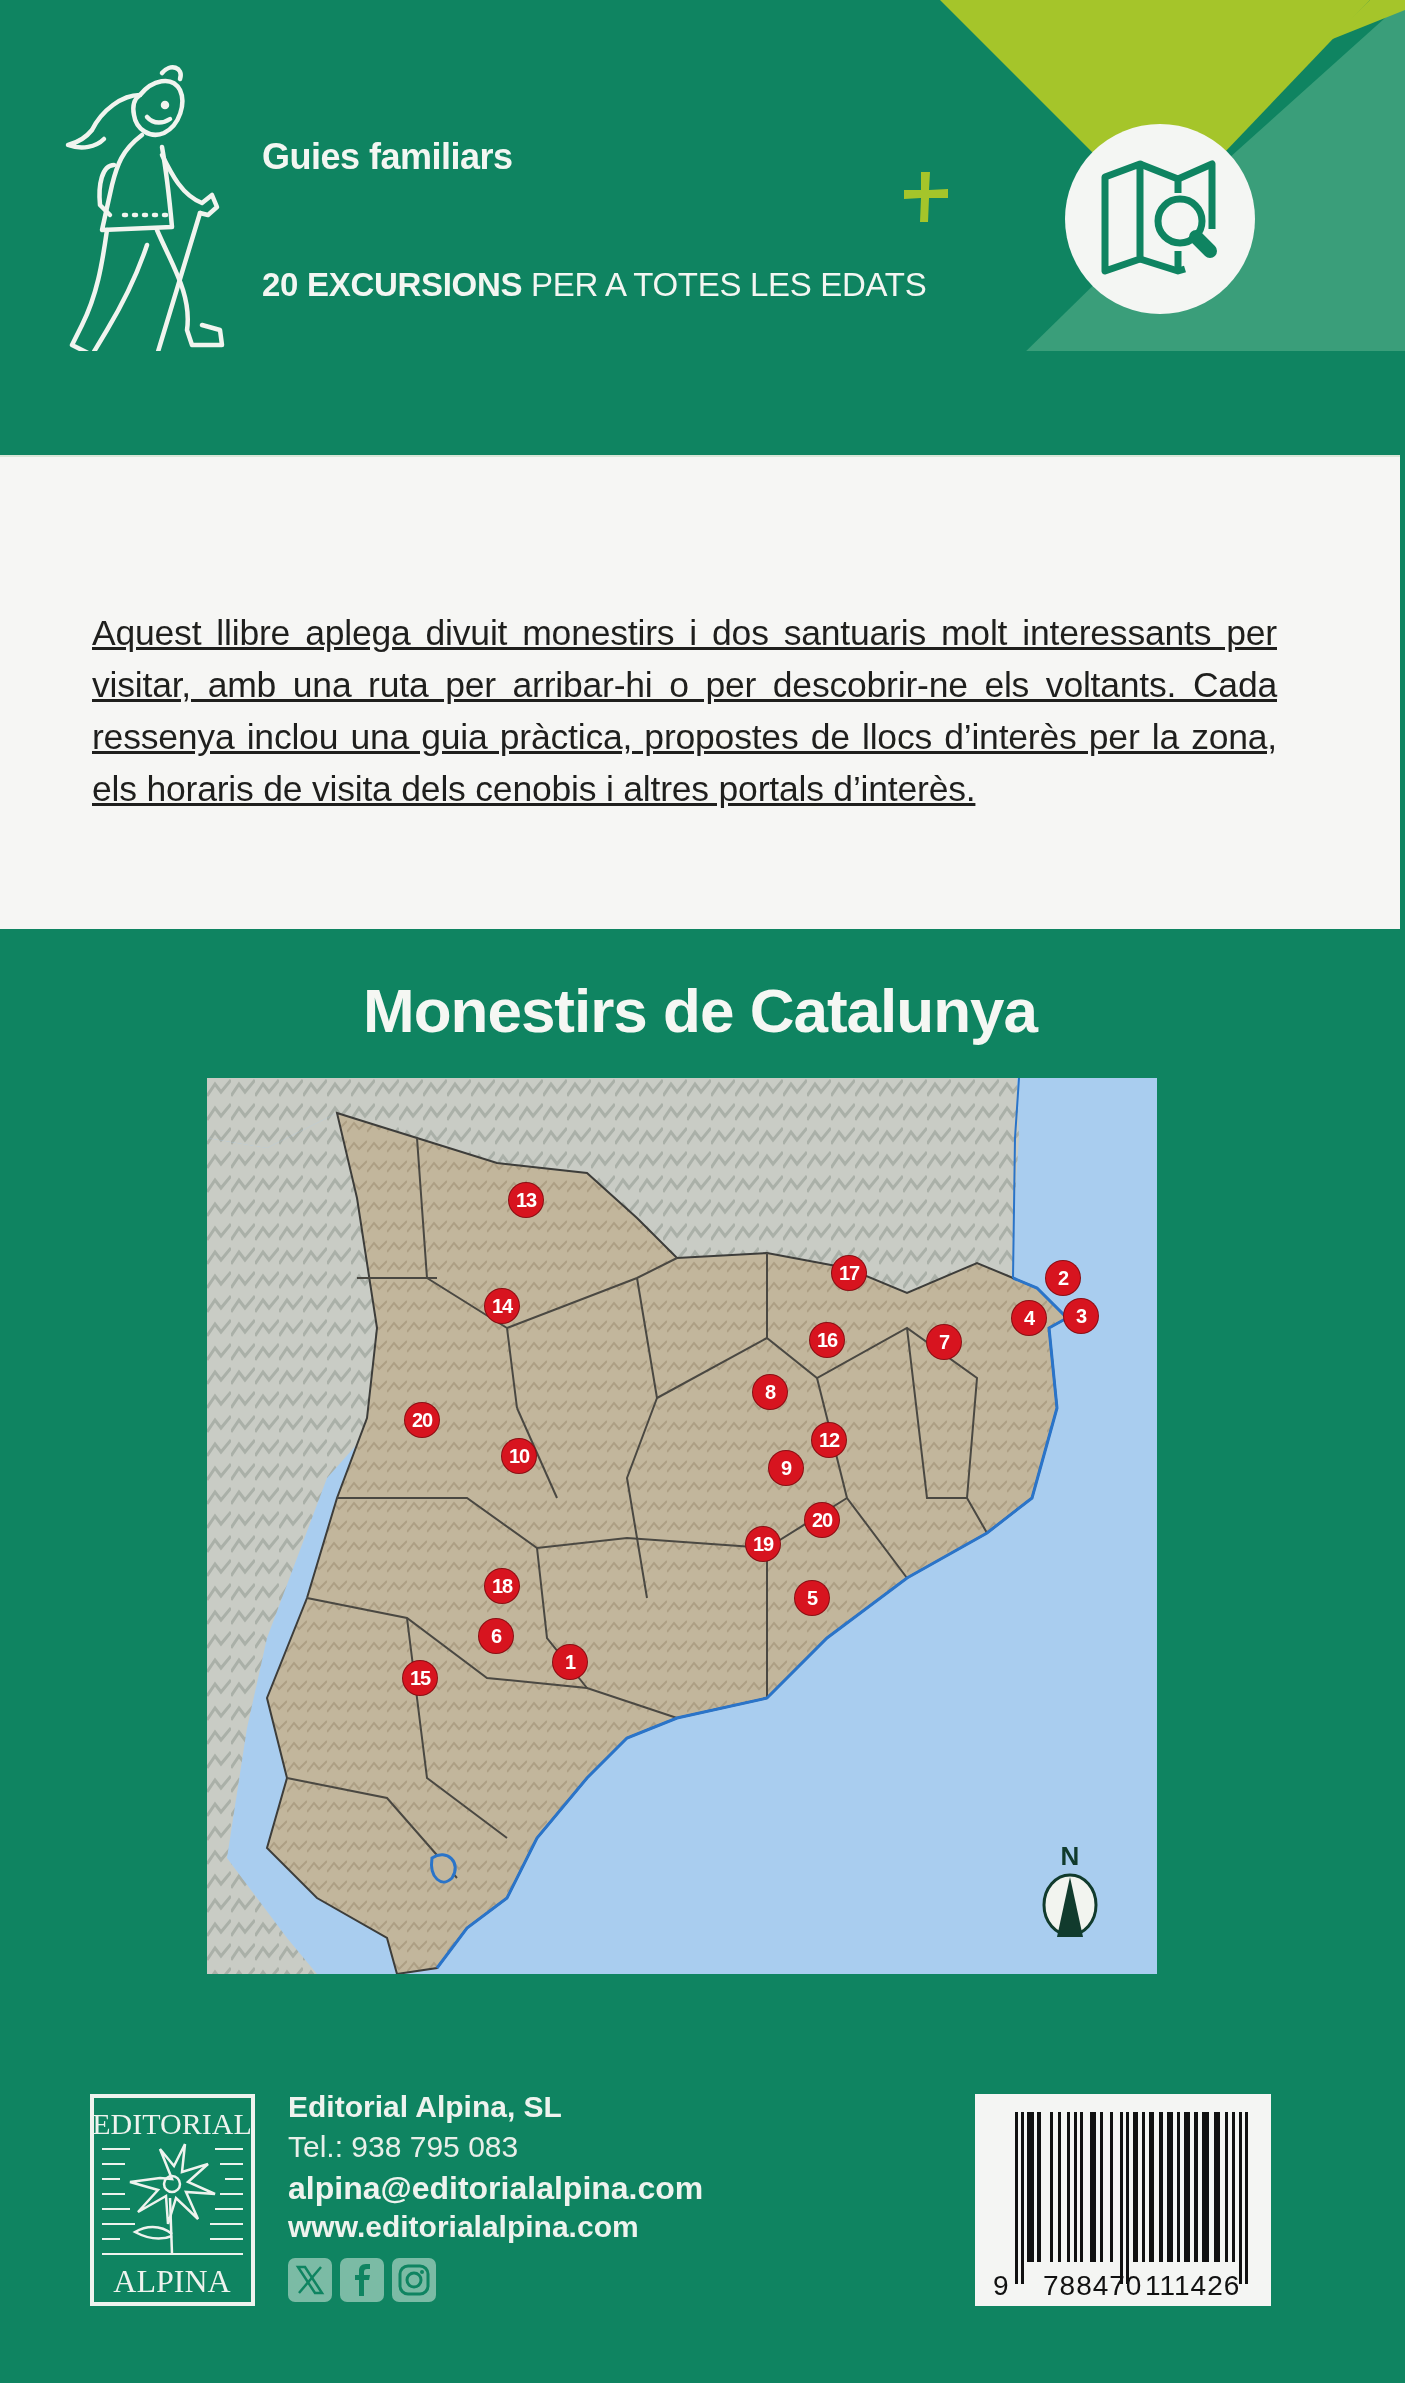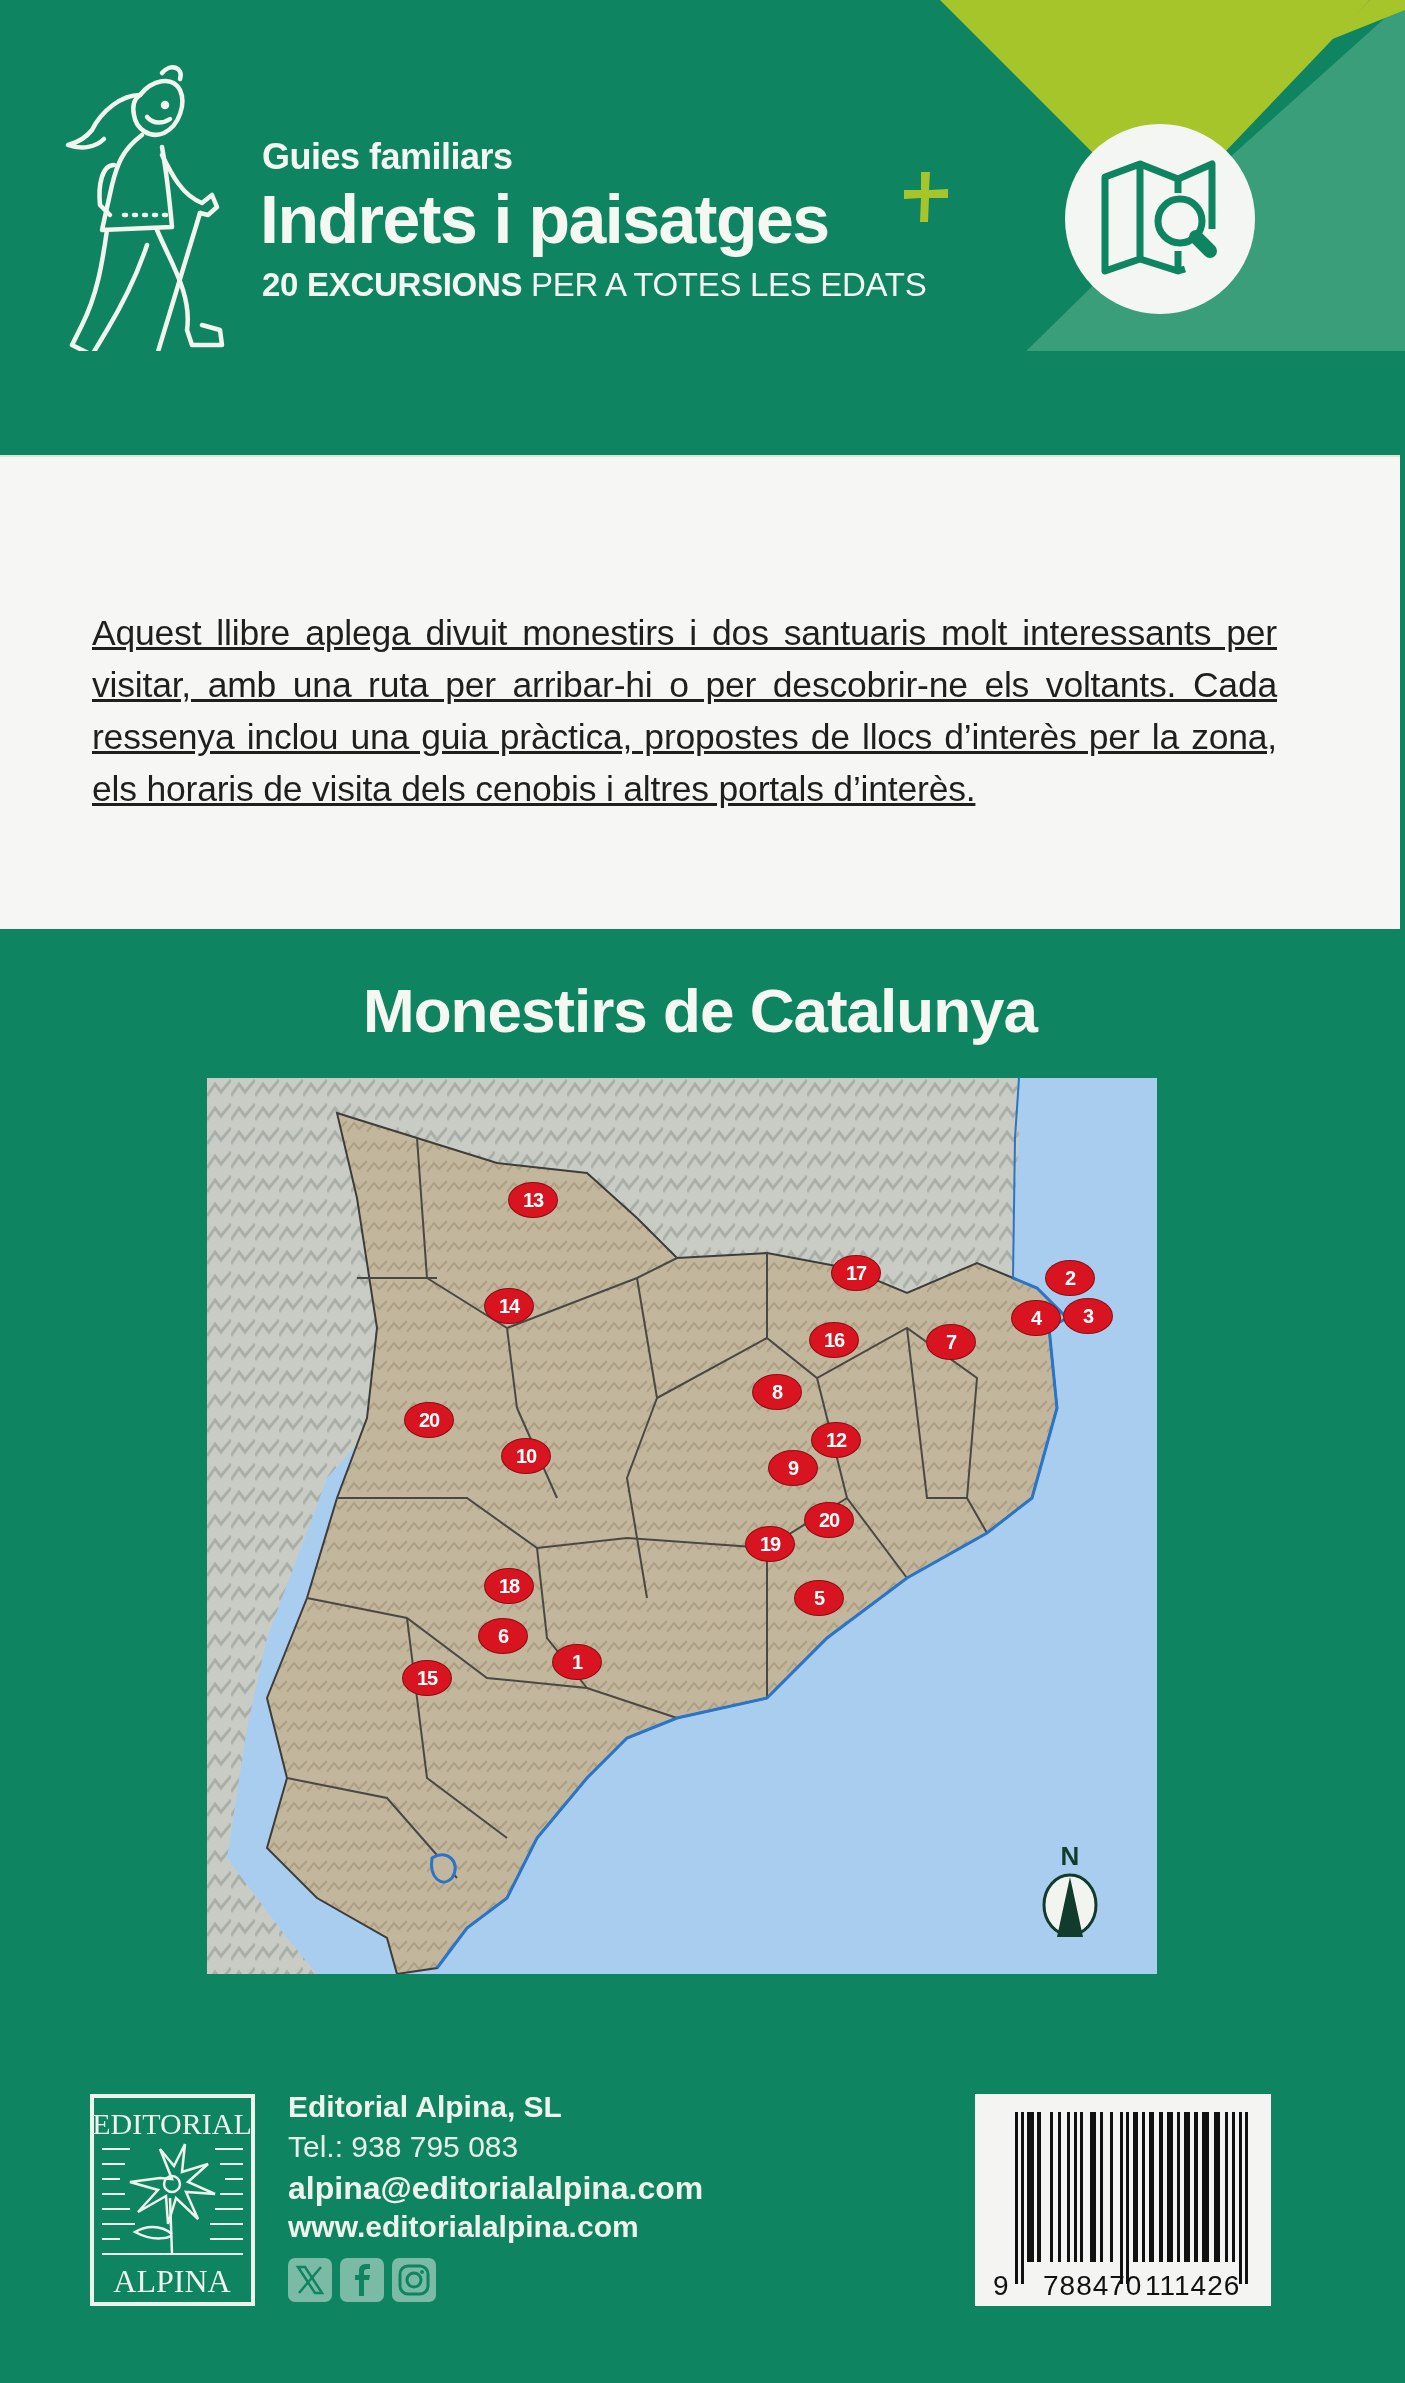--- a/index.html
+++ b/index.html
@@ -24,21 +24,21 @@
 
   
   #desc { left: 0; top: 455px; width: 1400px; height: 472px; background: #f6f6f4; border-top: 2px solid #d9e6d8; }
   #desc-title { left: 0; width: 1400px; top: 72px; text-align: center; color: #1d1d1b; font-size: 44px; font-weight: 700; letter-spacing: -0.5px; }
   #desc-body { left: 92px; top: 150px; width: 1185px; color: #1f1f1d; font-size: 35.5px; line-height: 52px; text-align: justify; letter-spacing: -0.2px; text-decoration: underline; }
 
   
   #map-title { left: 0; width: 1400px; top: 975px; text-align: center; color: #f5f7f3; font-size: 62px; font-weight: 700; letter-spacing: -1px; }
   #map { left: 207px; top: 1078px; width: 950px; height: 896px; background: #a9cdef; overflow: hidden; }
   #map svg { position: absolute; left: 0; top: 0; }
-  .pin { position: absolute; width: 48px; height: 34px; margin-left: -17px; margin-top: -17px; border-radius: 50%;
+  .pin { position: absolute; width: 34px; height: 34px; margin-left: -17px; margin-top: -17px; border-radius: 50%;
          background: #d7141f; color: #fff; font-size: 20px; font-weight: 700; text-align: center; line-height: 34px;
          box-shadow: 0 0 0 1px #8a0d12; letter-spacing: -1px; }
   #north { left: 1035px; top: 1835px; width: 70px; height: 110px; }
 
   
   #logo { left: 90px; top: 2094px; width: 165px; height: 212px; }
   #publisher { left: 288px; top: 2090px; color: #eef3ee; font-size: 30px; font-weight: 700; }
   #phone { left: 288px; top: 2130px; color: #e8efe9; font-size: 30px; }
   #email { left: 288px; top: 2170px; color: #eef3ee; font-size: 32px; font-weight: 700; }
   #web { left: 288px; top: 2210px; color: #eef3ee; font-size: 30px; font-weight: 700; }
@@ -67,21 +67,20 @@
     <path d="M80 80 C 60 95, 55 110, 50 130 L 40 175 L 110 172 C 108 150, 105 120, 100 92"></path>
     <path d="M52 110 C 40 110, 36 130, 38 150 L 48 160"></path>
     <path d="M100 100 C 110 120, 120 140, 140 148 L 150 140 L 155 152 L 146 160 L 138 158"></path>
     <path d="M62 160 L 64 160 M 72 160 L 74 160 M 82 160 L 84 160 M 92 160 L 94 160 M 102 160 L 104 160"></path>
     <path d="M138 158 L 95 300"></path>
     <path d="M45 175 C 40 210, 35 240, 20 270 L 10 290 L 30 300 L 45 275 C 60 250, 75 220, 85 190"></path>
     <path d="M95 175 C 110 210, 130 240, 125 275 L 130 290 L 160 290 L 158 275 L 140 270"></path>
   </svg>
 
   <div id="series" class="abs">Guies familiars</div>
-  <div id="title" class="abs">Indrets i paisatges</div>
   <svg id="plus" class="abs" viewBox="0 0 48 54">
     <path d="M19 2 L28 2 L27 20 L46 19 L46 28 L27 28 L26 52 L18 52 L19 28 L2 29 L2 20 L19 20 Z" fill="#a5c52a"></path>
   </svg>
   <div id="subtitle" class="abs"><b>20 EXCURSIONS</b><span> PER A TOTES LES EDATS</span></div>
 
   <div id="map-badge" class="abs">
     <svg width="120" height="120" viewBox="0 0 120 120" fill="none" stroke="#0f8461" stroke-width="7" stroke-linejoin="round">
       <path d="M5 18 L40 5 L40 100 L5 112 Z"></path>
       <path d="M40 5 L78 20 L78 34"></path>
       <path d="M78 20 L112 5 L112 70"></path>

